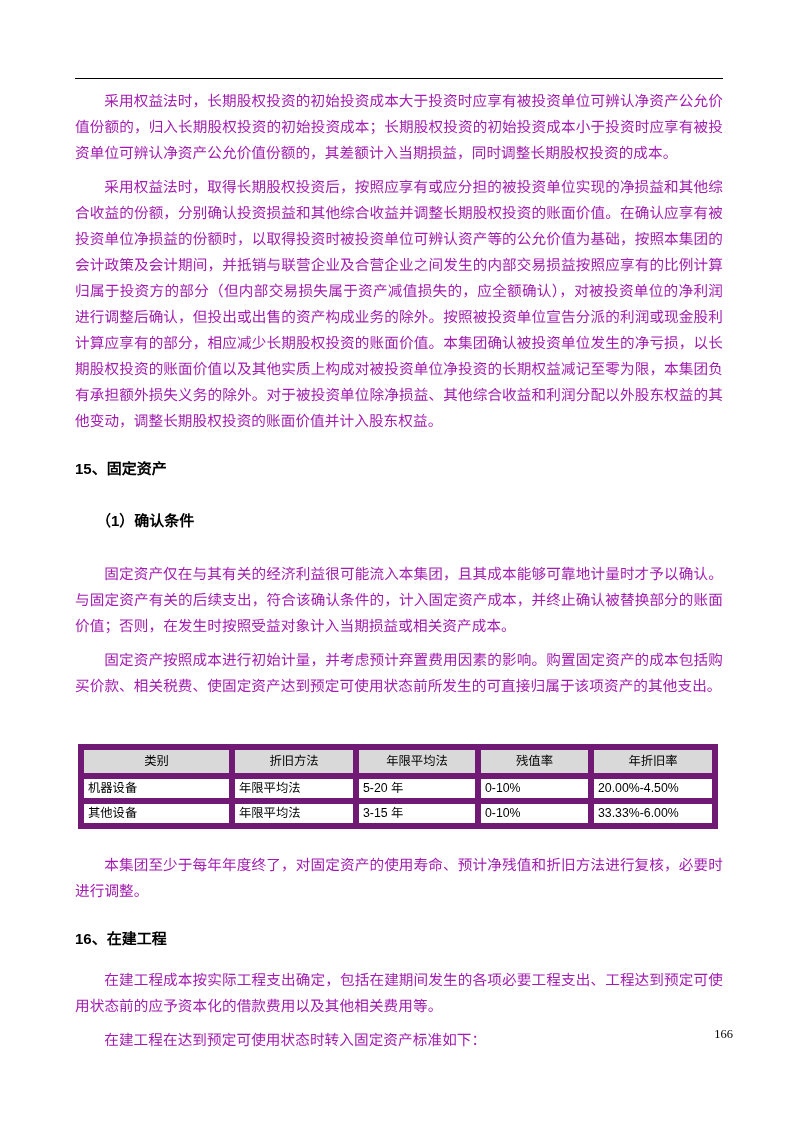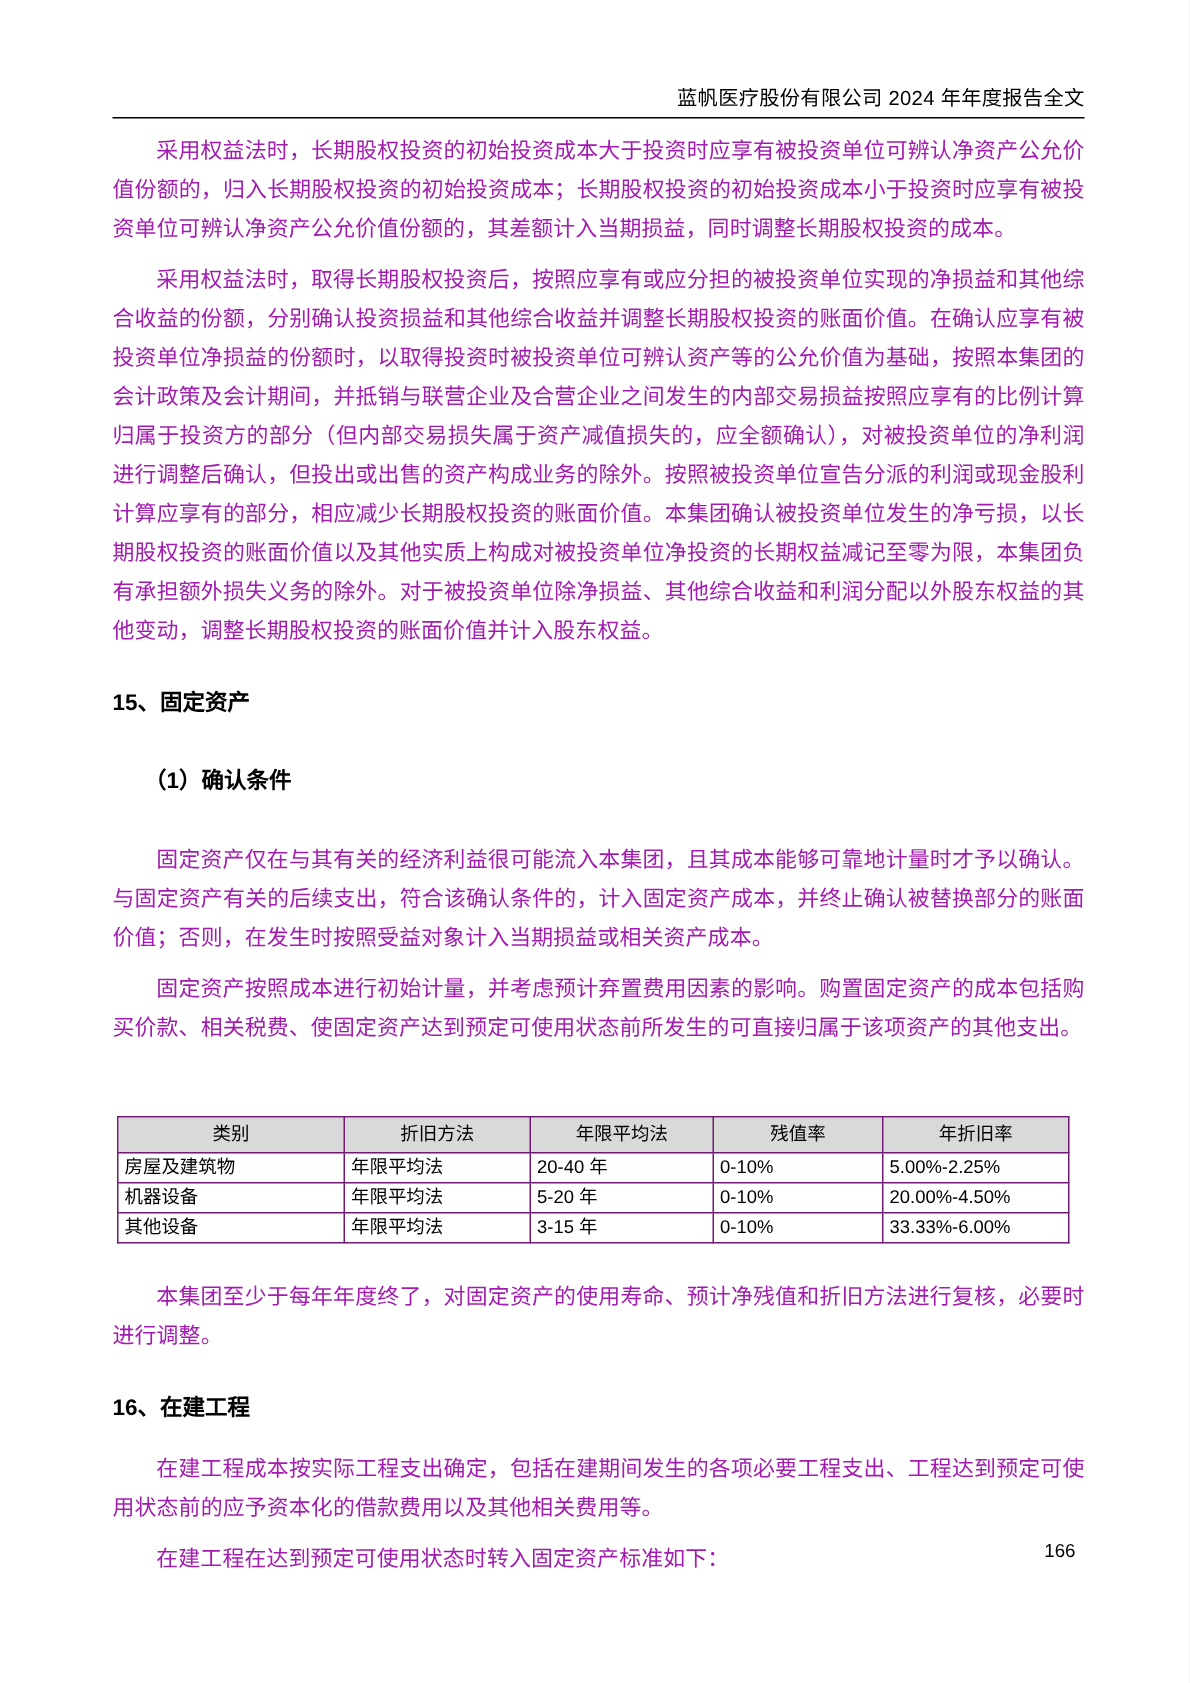--- a/index.html
+++ b/index.html
@@ -83,53 +83,52 @@
   
   table.dep-table {
     border-collapse: collapse;
     width: 634px;
     margin: 0 0 0 3px;
     table-layout: fixed;
     font-family: "Liberation Sans", "DejaVu Sans", sans-serif;
   }
   table.dep-table th,
   table.dep-table td {
-    border: 1px solid #701a75;
+    border: 6px solid #701a75;
     font-size: 12.3px;
     line-height: 15px;
     padding: 2px 4px;
     color: #000;
     font-weight: normal;
   }
   table.dep-table thead th {
     background: #d9d9d9;
     text-align: center;
     padding: 4px 4px;
   }
   table.dep-table tbody td {
     text-align: left;
     background: #ffffff;
   }
 
   
   .page-number {
     position: absolute;
-    right: 76px;
+    right: 60px;
     top: 1027px;
     font-size: 12.5px;
     color: #000;
-    font-family: Liberation Sans, sans-serif;
+    font-family: Liberation Serif, serif;
   }
 </style>
 </head>
 <body>
 
 <div class="page">
 
-  <div class="doc-header">蓝帆医疗股份有限公司 2024 年年度报告全文</div>
   <div class="header-rule"></div>
 
   <div class="content">
 
     <p class="para">采用权益法时，长期股权投资的初始投资成本大于投资时应享有被投资单位可辨认净资产公允价值份额的，归入长期股权投资的初始投资成本；长期股权投资的初始投资成本小于投资时应享有被投资单位可辨认净资产公允价值份额的，其差额计入当期损益，同时调整长期股权投资的成本。</p>
     <div class="gap-sm"></div>
 
     <p class="para">采用权益法时，取得长期股权投资后，按照应享有或应分担的被投资单位实现的净损益和其他综合收益的份额，分别确认投资损益和其他综合收益并调整长期股权投资的账面价值。在确认应享有被投资单位净损益的份额时，以取得投资时被投资单位可辨认资产等的公允价值为基础，按照本集团的会计政策及会计期间，并抵销与联营企业及合营企业之间发生的内部交易损益按照应享有的比例计算归属于投资方的部分（但内部交易损失属于资产减值损失的，应全额确认），对被投资单位的净利润进行调整后确认，但投出或出售的资产构成业务的除外。按照被投资单位宣告分派的利润或现金股利计算应享有的部分，相应减少长期股权投资的账面价值。本集团确认被投资单位发生的净亏损，以长期股权投资的账面价值以及其他实质上构成对被投资单位净投资的长期权益减记至零为限，本集团负有承担额外损失义务的除外。对于被投资单位除净损益、其他综合收益和利润分配以外股东权益的其他变动，调整长期股权投资的账面价值并计入股东权益。</p>
 
     <div class="gap-lg"></div>
@@ -158,27 +157,20 @@
         <tr>
           <th>类别</th>
           <th>折旧方法</th>
           <th>年限平均法</th>
           <th>残值率</th>
           <th>年折旧率</th>
         </tr>
       </thead>
       <tbody>
         <tr>
-          <td>房屋及建筑物</td>
-          <td>年限平均法</td>
-          <td>20-40 年</td>
-          <td>0-10%</td>
-          <td>5.00%-2.25%</td>
-        </tr>
-        <tr>
           <td>机器设备</td>
           <td>年限平均法</td>
           <td>5-20 年</td>
           <td>0-10%</td>
           <td>20.00%-4.50%</td>
         </tr>
         <tr>
           <td>其他设备</td>
           <td>年限平均法</td>
           <td>3-15 年</td>

